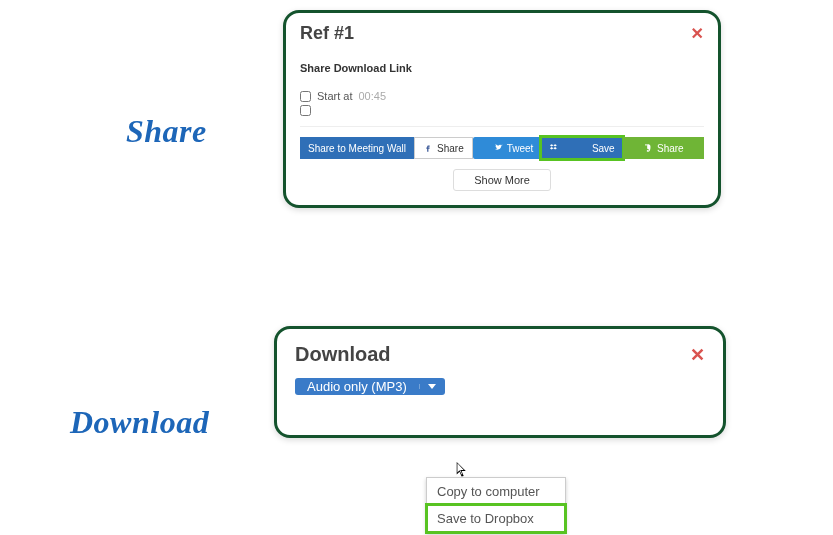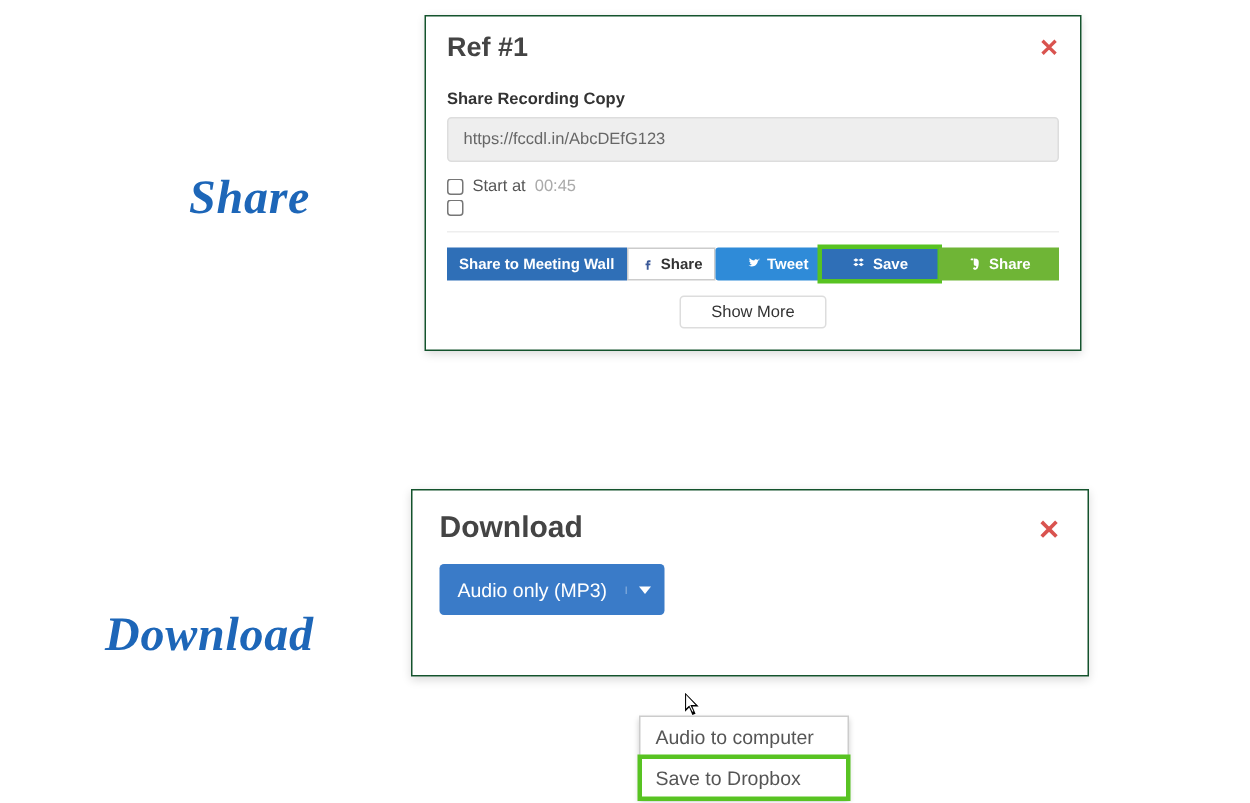--- a/index.html
+++ b/index.html
@@ -17,22 +17,22 @@
     font-size: 32px;
     font-weight: 800;
     font-style: italic;
     color: #1d66b8;
     font-family: Georgia, "Times New Roman", serif;
     letter-spacing: 0.5px;
   }
   .panel {
     position: absolute;
     background: #fff;
-    border: 1px solid #14532d;
-    border-radius: 0;
+    border: 3px solid #14532d;
+    border-radius: 16px;
     box-shadow: 0 2px 6px rgba(0,0,0,0.15);
   }
   .panel-header {
     display: flex;
     justify-content: space-between;
     align-items: center;
     padding: 10px 14px 6px 14px;
   }
   .panel-title { font-size: 18px; font-weight: 700; color: #444; }
   .close-x { color: #d9534f; font-size: 16px; font-weight: bold; cursor: pointer; }
@@ -64,30 +64,30 @@
   .divider { border: none; border-top: 1px solid #eee; margin: 10px 0; }
   .share-row { display: flex; align-items: stretch; height: 22px; margin-top: 6px; font-size: 10px; }
   .chip {
     display: inline-flex;
     align-items: center;
     justify-content: center;
     padding: 0 8px;
     color: #fff;
     gap: 4px;
     white-space: nowrap;
-    font-weight: bold;
   }
   .chip.meeting { background: #2f6fb7; }
   .chip.fb { background: #fff; border: 1px solid #ccc; color: #333; }
   .chip.tw { background: #2f8bd8; border-radius: 2px; padding-left: 20px; }
   .chip.dropbox { background: #2f6fb7; width: 110px; }
   .chip.evernote { background: #6fb536; width: 110px; }
   .highlight-box {
     outline: 3px solid #58c322;
     outline-offset: -1px;
+    justify-content: space-between;
   }
   .showmore {
     margin-top: 10px;
     text-align: center;
   }
   .showmore-btn {
     display: inline-block;
     border: 1px solid #ddd;
     border-radius: 3px;
     padding: 4px 20px;
@@ -100,21 +100,21 @@
   .download-title { font-size: 20px; font-weight: 700; color: #444; }
   .download-text { font-size: 14px; color: #666; margin: 18px 0 22px 0; }
   .dd-btn {
     display: inline-flex;
     align-items: center;
     background: #3a7bc8;
     color: #fff;
     border-radius: 3px;
     font-size: 13px;
     cursor: pointer;
-    height: 34px;
+    height: 17px;
   }
   .dd-btn .dd-label { padding: 0 12px; }
   .dd-btn .caret-seg {
     border-left: 1px solid rgba(255,255,255,0.3);
     width: 26px;
     display: flex;
     align-items: center;
     justify-content: center;
   }
   .caret-down {
@@ -146,23 +146,22 @@
 
 <div class="label" style="left:126px; top:113px;">Share</div>
 <div class="label" style="left:70px; top:404px;">Download</div>
 
 <div class="panel" style="left:283px; top:10px; width:438px;">
   <div class="panel-header">
     <div class="panel-title">Ref #1</div>
     <div class="close-x">✕</div>
   </div>
   <div class="panel-body">
-    <div class="section-label">Share Recording Copy</div>
+    <div class="section-label">Share Download Link</div>
     <div class="link-row">
-      <input class="url-input" readonly="" value="https://fccdl.in/AbcDEfG123" style="">
     </div>
     <div class="check-row">
       <input type="checkbox" style="">
       <span>Start at</span>
       <span class="muted">00:45</span>
     </div>
     <div class="check-row">
       <input type="checkbox" style="">
     </div>
     <hr class="divider">
@@ -213,15 +212,15 @@
     </div>
   </div>
 </div>
 
 <svg class="cursor" style="left:456px; top:461px;" viewBox="0 0 20 28">
   <path fill="#000" d="M1 1l0 18 4-4 3 7 3-1-3-7 6 0z"></path>
   <path fill="#fff" d="M2 3l0 13 3-3 3 6 1-.4-3-6 5 0z"></path>
 </svg>
 
 <div class="dd-menu" style="left:426px; top:477px;">
-  <div class="dd-item">Audio to computer</div>
+  <div class="dd-item">Copy to computer</div>
   <div class="dd-item highlight">Save to Dropbox</div>
 </div>
 
 </body></html>

